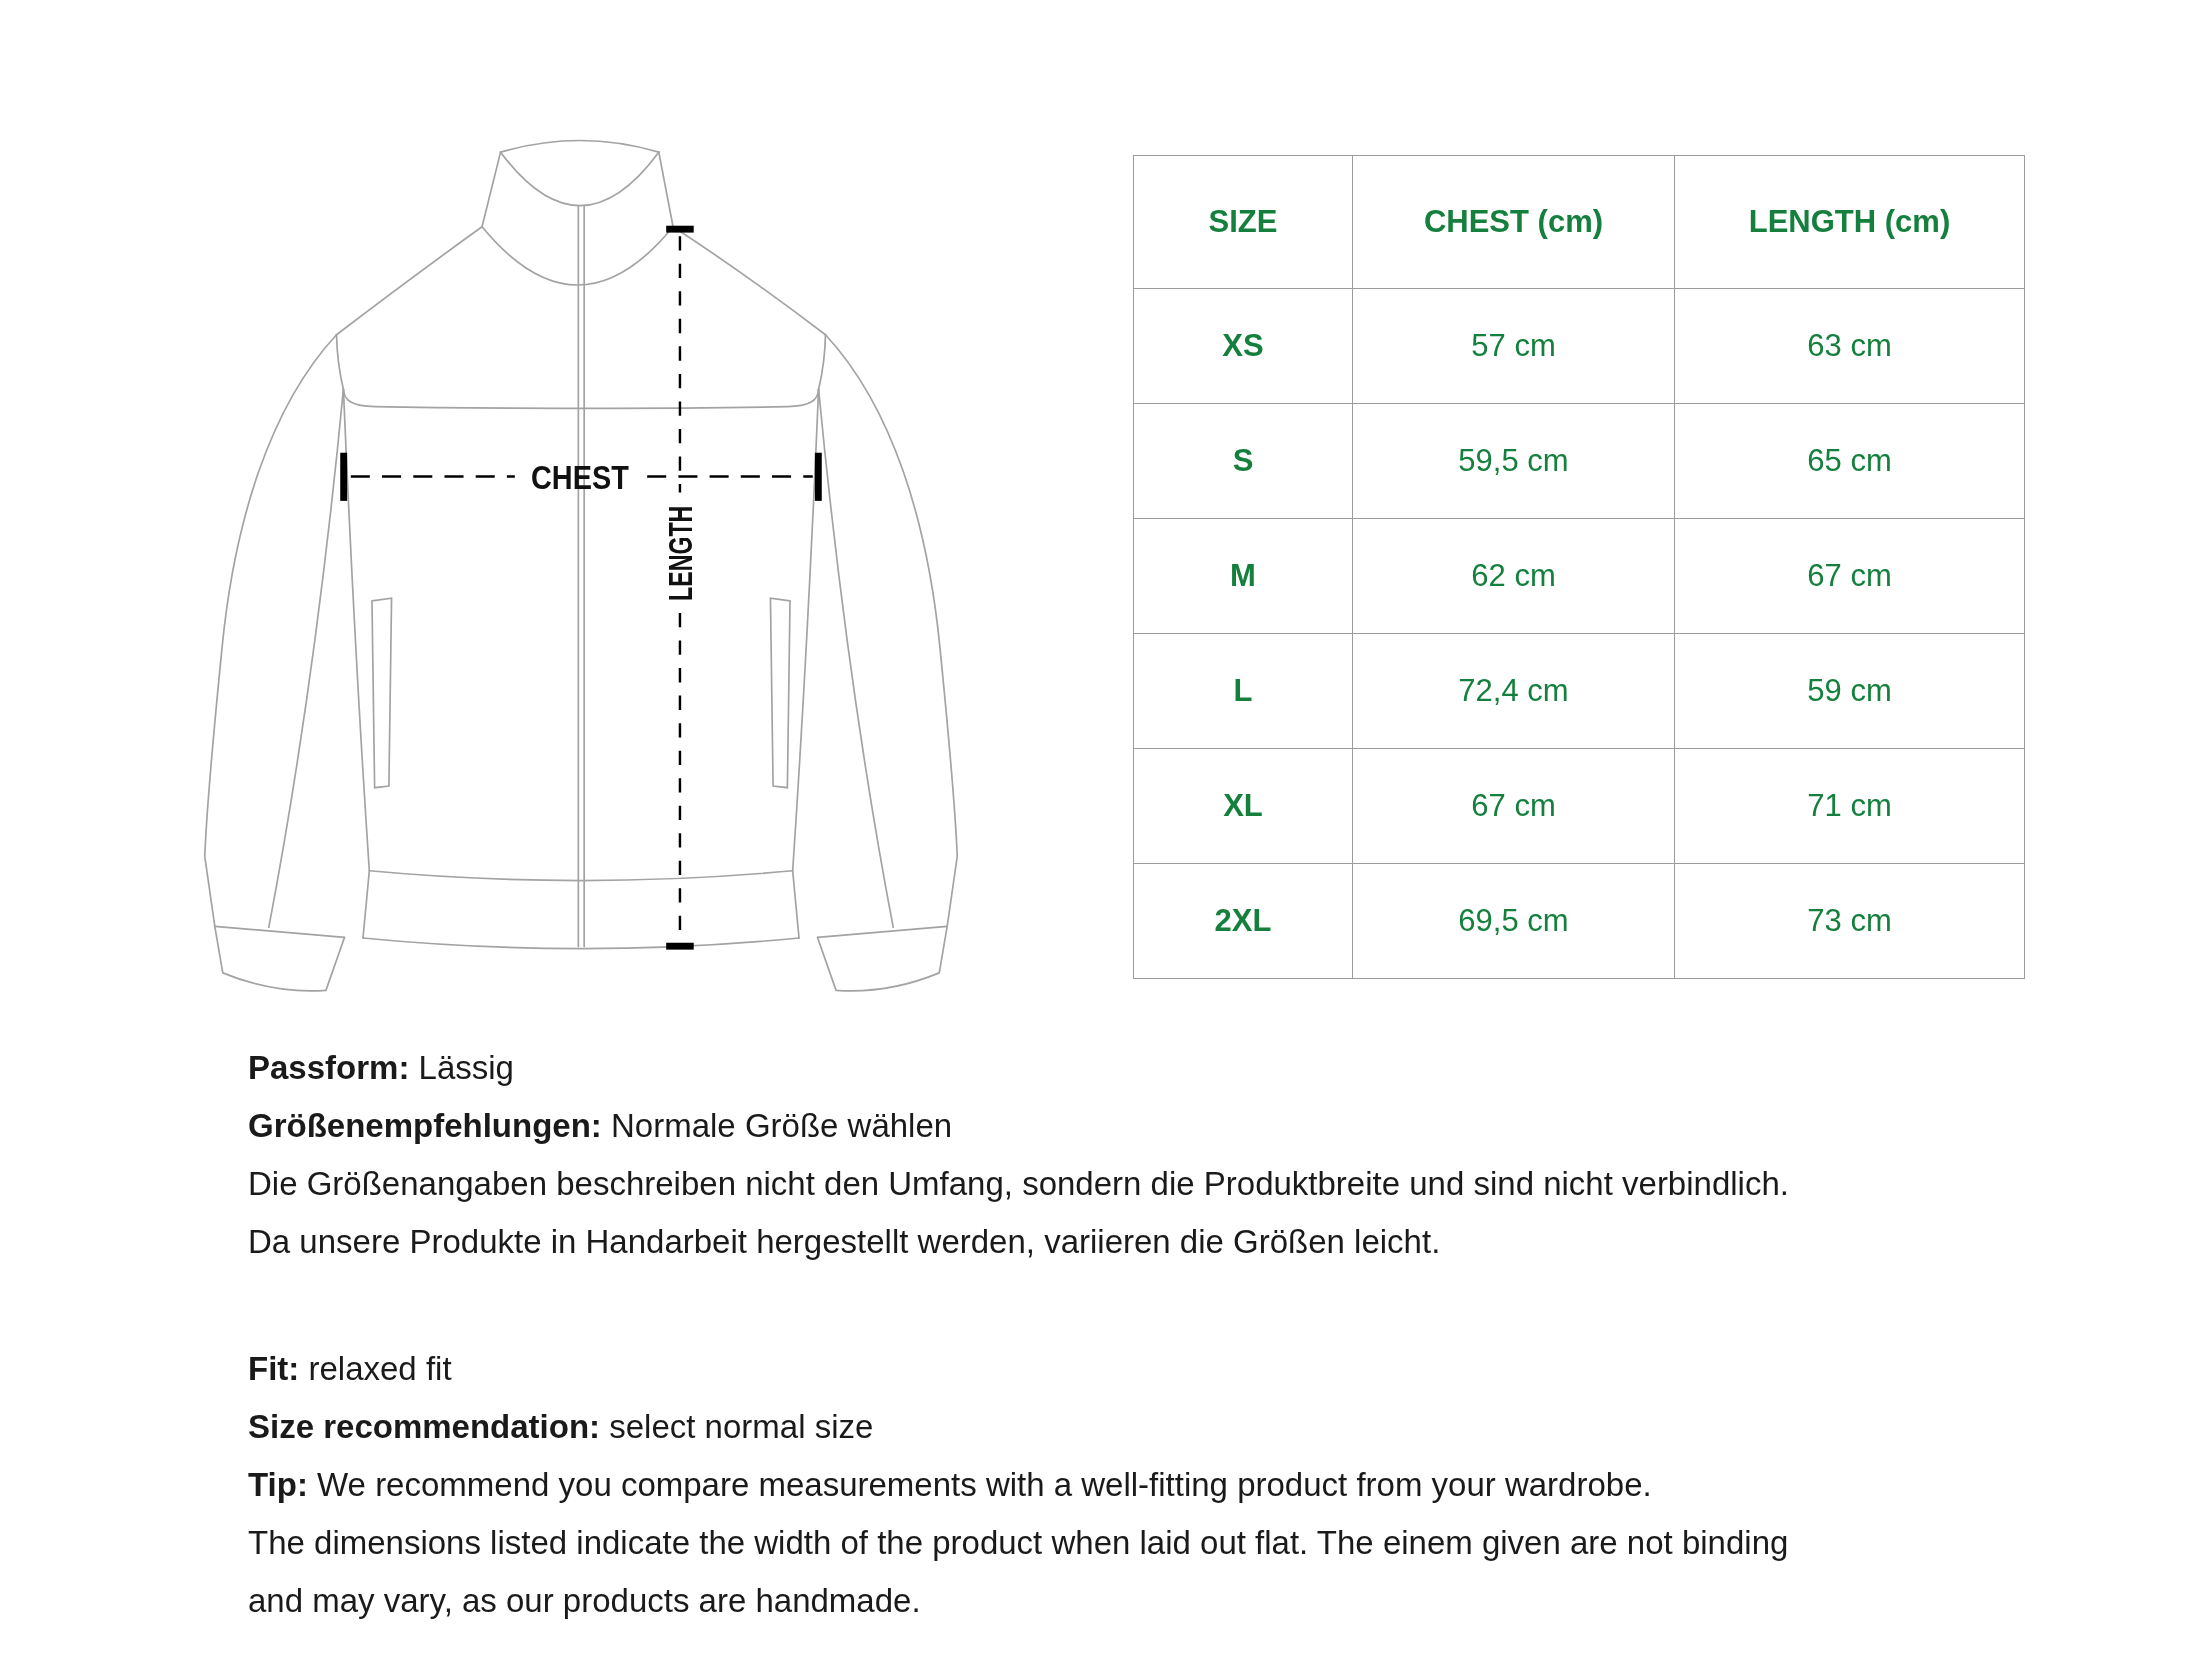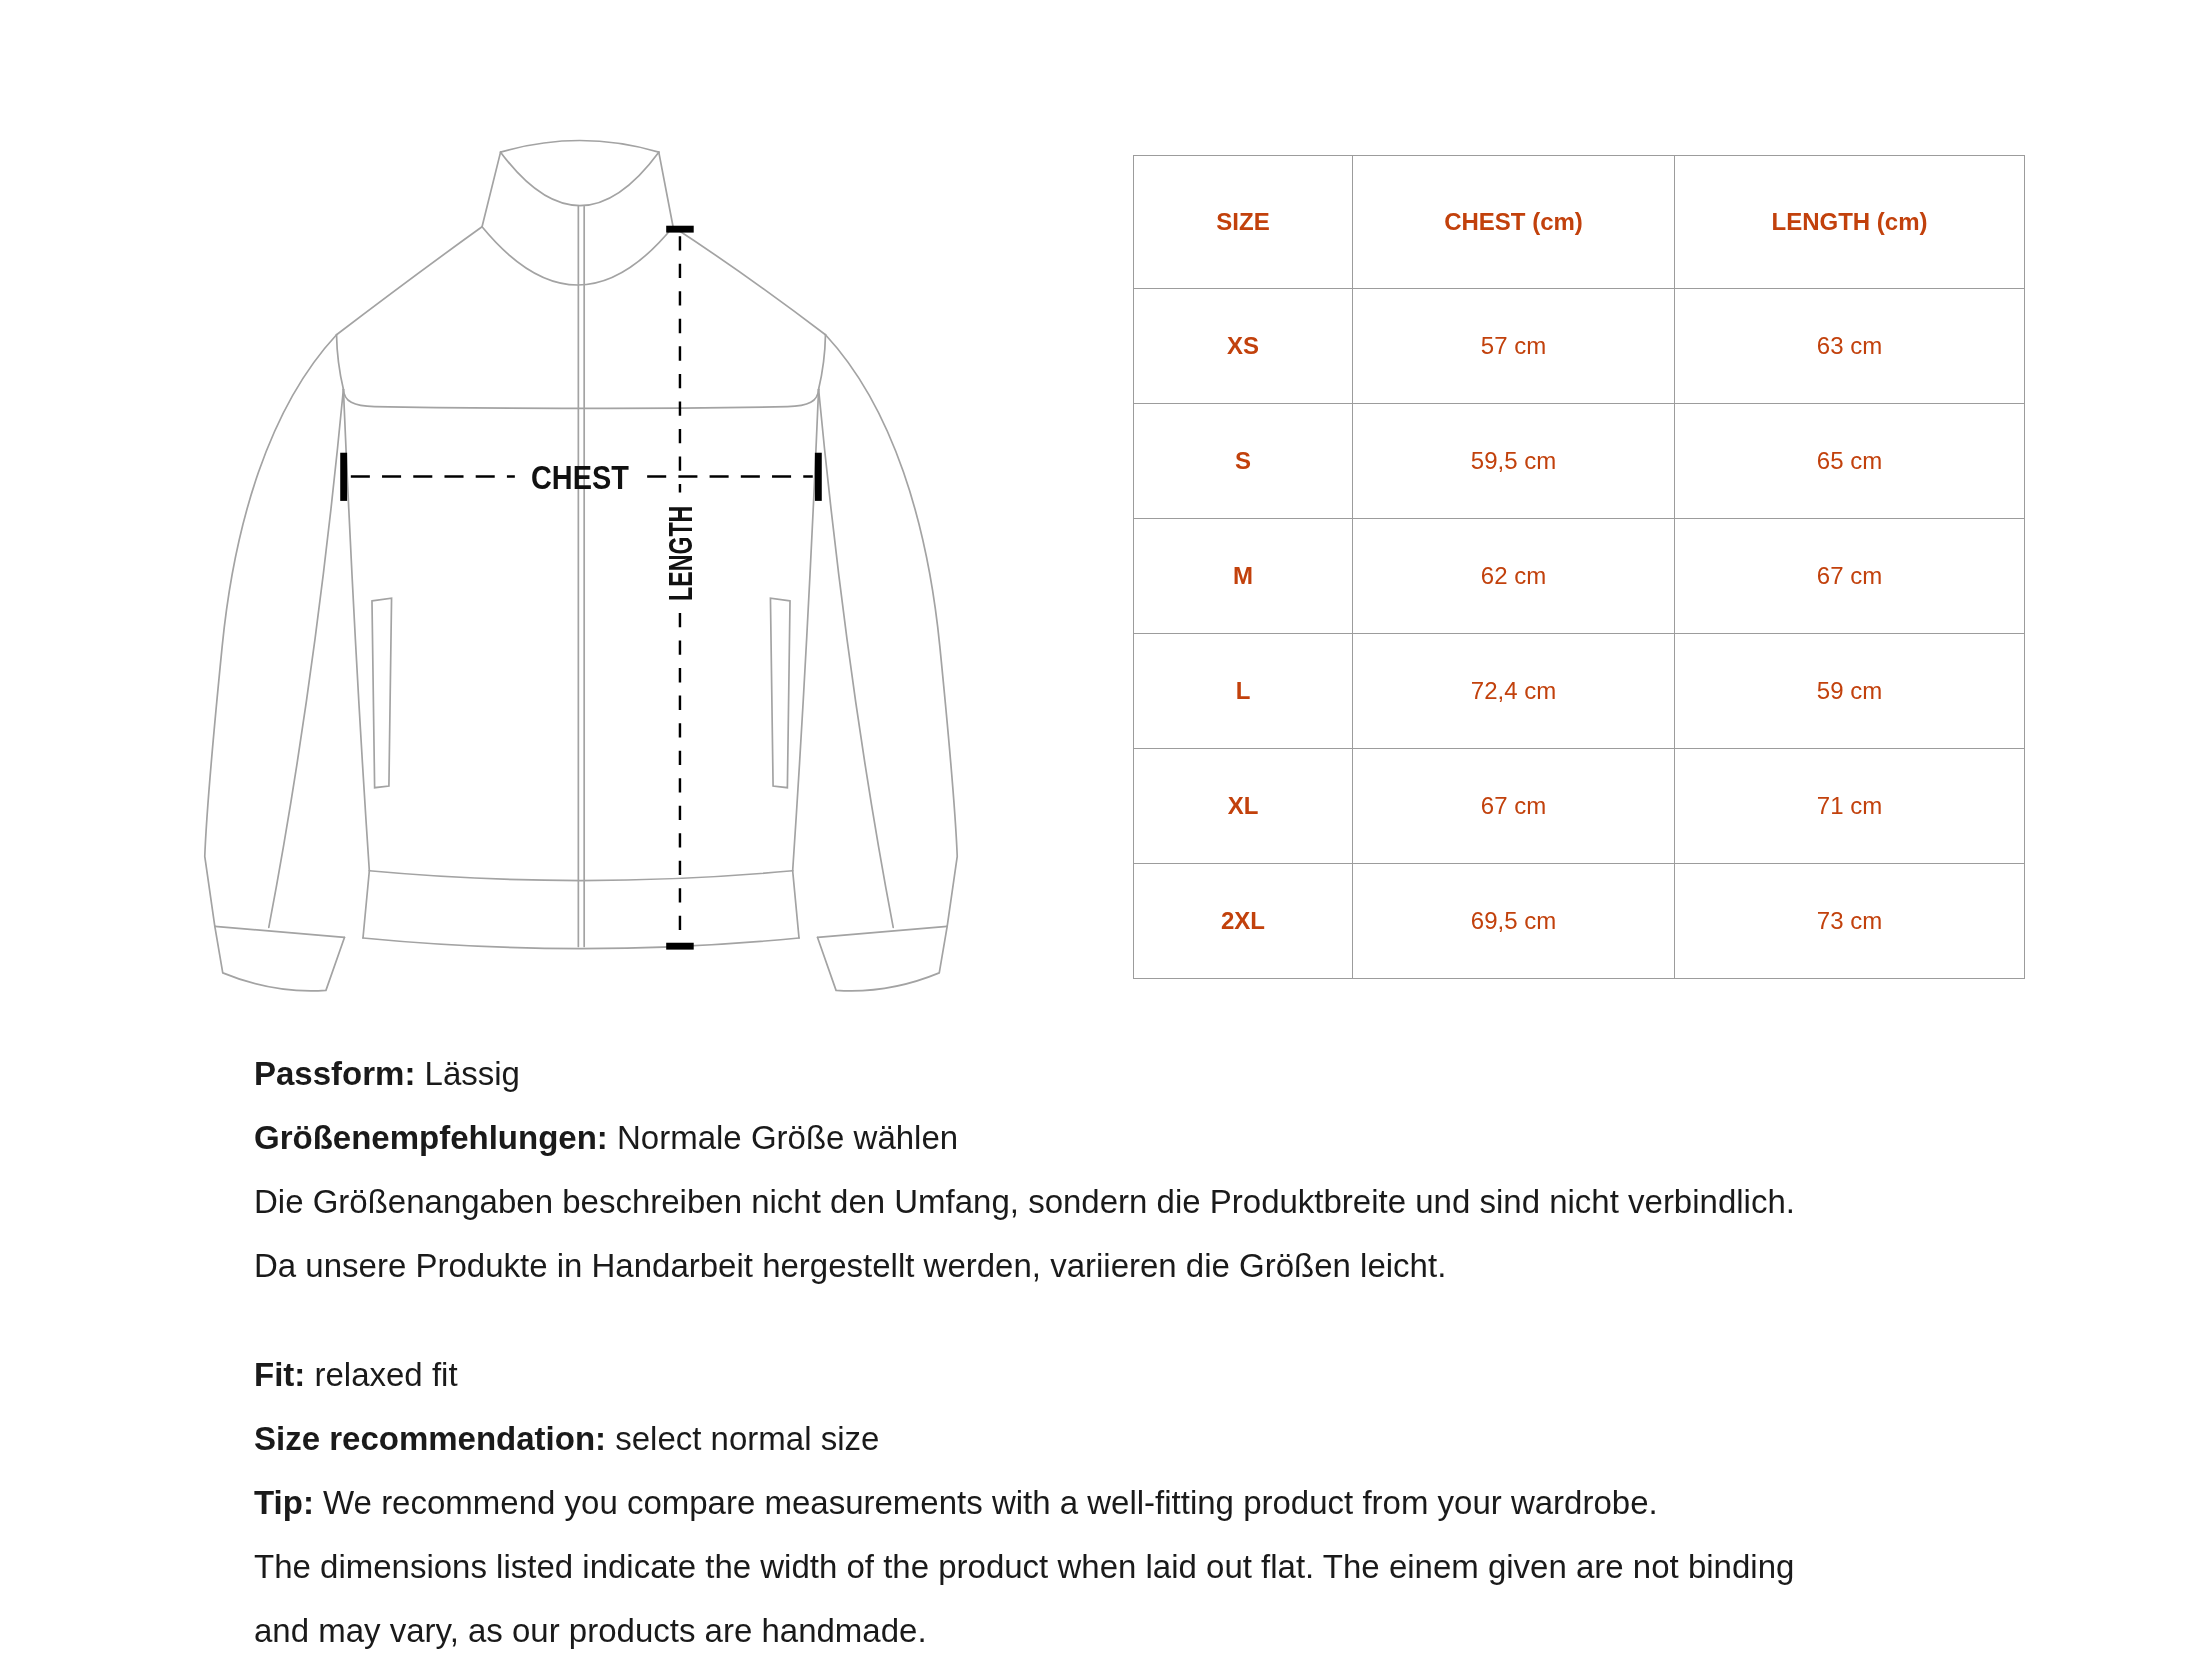--- a/index.html
+++ b/index.html
@@ -25,32 +25,32 @@
   }
   
   #size-table{
     position:absolute;left:1133px;top:155px;width:891px;
     border-collapse:collapse;table-layout:fixed;
     background:#ffffff;
   }
   #size-table th,#size-table td{
     border:1.1px solid #9c9c9c;
     text-align:center;vertical-align:middle;
-    font-size:24px;color:#c2410c;
+    font-size:31px;color:#15803d;
     padding:0;
   }
   #size-table th{font-weight:bold;height:132px;}
   #size-table td{font-weight:normal;height:114px;text-align:center;}
   #size-table td.size-cell{font-weight:bold;}
   
   .notes{
     position:absolute;left:240px;width:1916px;
     font-size:33px;line-height:50px;color:#1a1a1a;
   }
-  .notes p{margin:14px;}
+  .notes p{margin:8px;}
   .notes b{font-weight:bold;}
   #notes-de{top:1035px;}
   #notes-en{top:1336px;}
 </style>
 </head>
 <body>
 
 <div id="page">
 
   <svg id="jacket-svg" viewBox="0 0 1500 1680">

